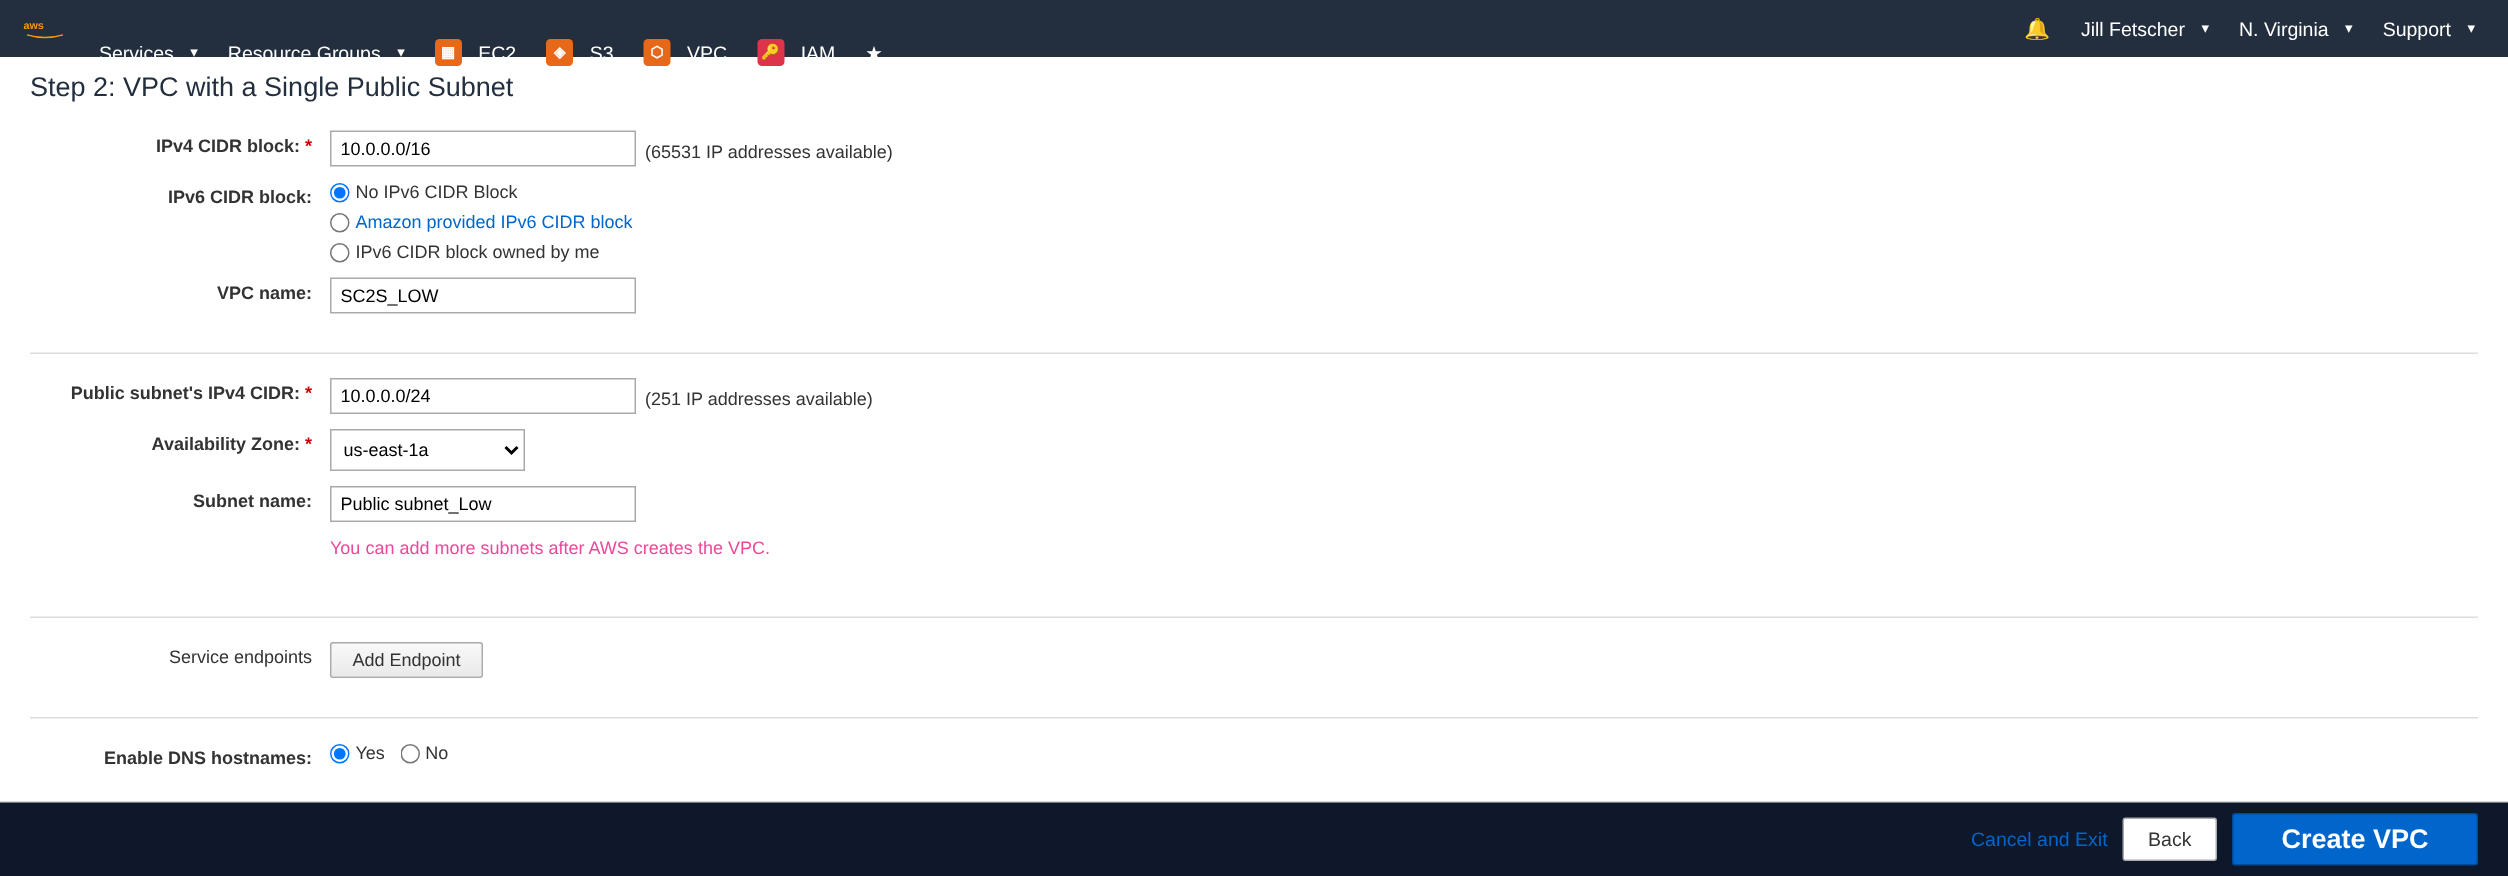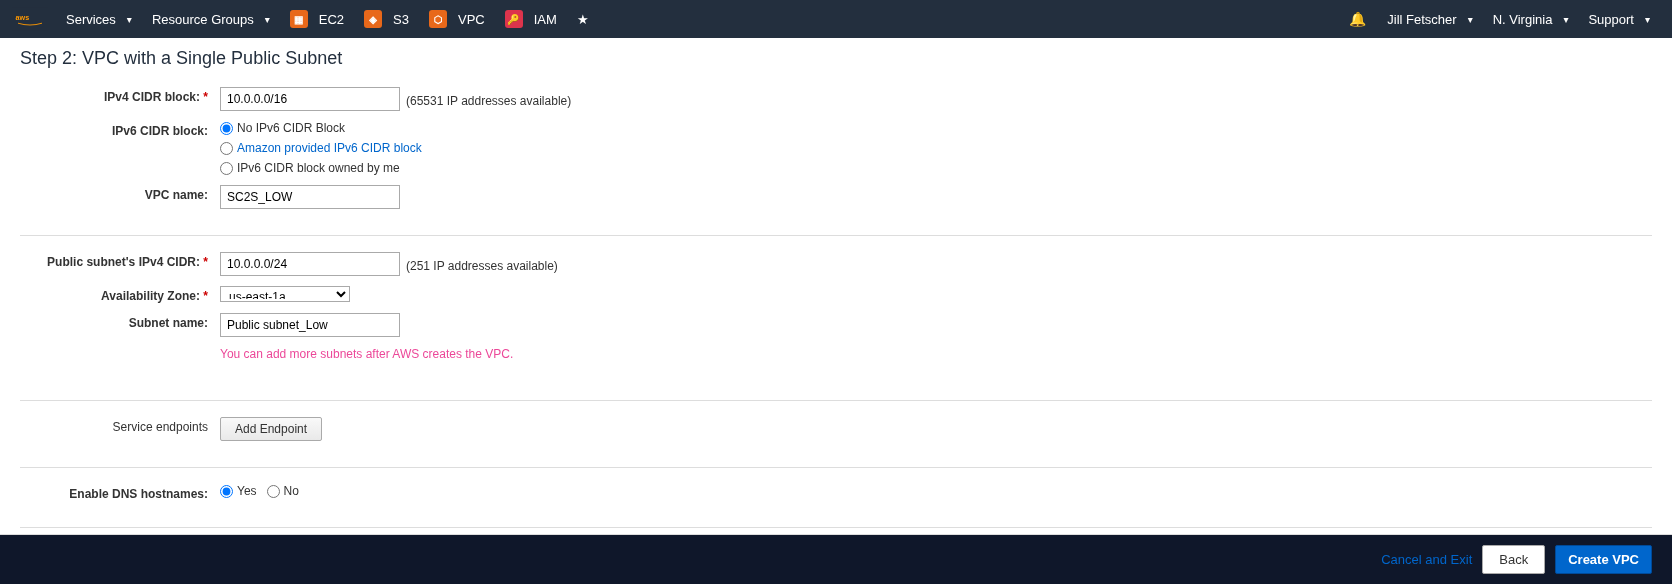--- a/index.html
+++ b/index.html
@@ -3,21 +3,20 @@
   <meta charset="utf-8">
   <style>
     * { box-sizing: border-box; margin: 0; padding: 0; }
     body { font-family: Arial, Helvetica, sans-serif; font-size: 13px; background: #fff; color: #333; }
 
     
     .navbar {
       background: #232f3e;
       height: 38px;
       display: flex;
-      align-items: center;
       padding: 16px 12px;
       gap: 0;
     }
     .nav-logo {
       display: flex; align-items: center; margin-right: 8px;
     }
     .aws-logo {
       width: 36px; height: 24px;
     }
     .nav-item {
@@ -86,21 +85,21 @@
       padding-top: 3px;
       font-weight: bold;
       font-size: 12px;
       color: #333;
     }
     .form-label .req { color: #cc0000; }
     .form-input {
       border: 1px solid #aaa;
       padding: 3px 6px;
       font-size: 12px;
-      width: 180px;
+      width: 204px;
       height: 24px;
       background: #fff;
     }
     .form-hint {
       margin-left: 6px;
       color: #333;
       font-size: 12px;
       padding-top: 4px;
     }
     .inline-group {
@@ -108,21 +107,21 @@
     }
     .radio-group { display: flex; flex-direction: column; gap: 6px; }
     .radio-row { display: flex; align-items: center; gap: 4px; font-size: 12px; }
     .radio-row input[type=radio] { margin: 0; }
     .radio-link { color: #0066cc; text-decoration: none; }
 
     .form-select {
       border: 1px solid #aaa;
       padding: 2px 4px;
       font-size: 12px;
-      height: 16px;
+      height: 28px;
       background: #fff;
       min-width: 130px;
     }
 
     .hint-text {
       font-size: 12px;
       color: #ec4899;
       margin-left: 200px;
       margin-bottom: 23px;
     }
@@ -177,22 +176,22 @@
     .footer-back {
       font-size: 13px;
       padding: 6px 16px;
       border: 1px solid #aaa;
       background: #fff;
       color: #333;
       cursor: pointer;
       border-radius: 2px;
     }
     .footer-create {
-      font-size: 13px;
-      padding: 6px 12px;
+      font-size: 18px;
+      padding: 6px 32px;
       background: #0066cc;
       color: #fff;
       border: 1px solid #004a99;
       cursor: pointer;
       border-radius: 2px;
       font-weight: bold;
     }
   </style>
 </head>
 <body>

